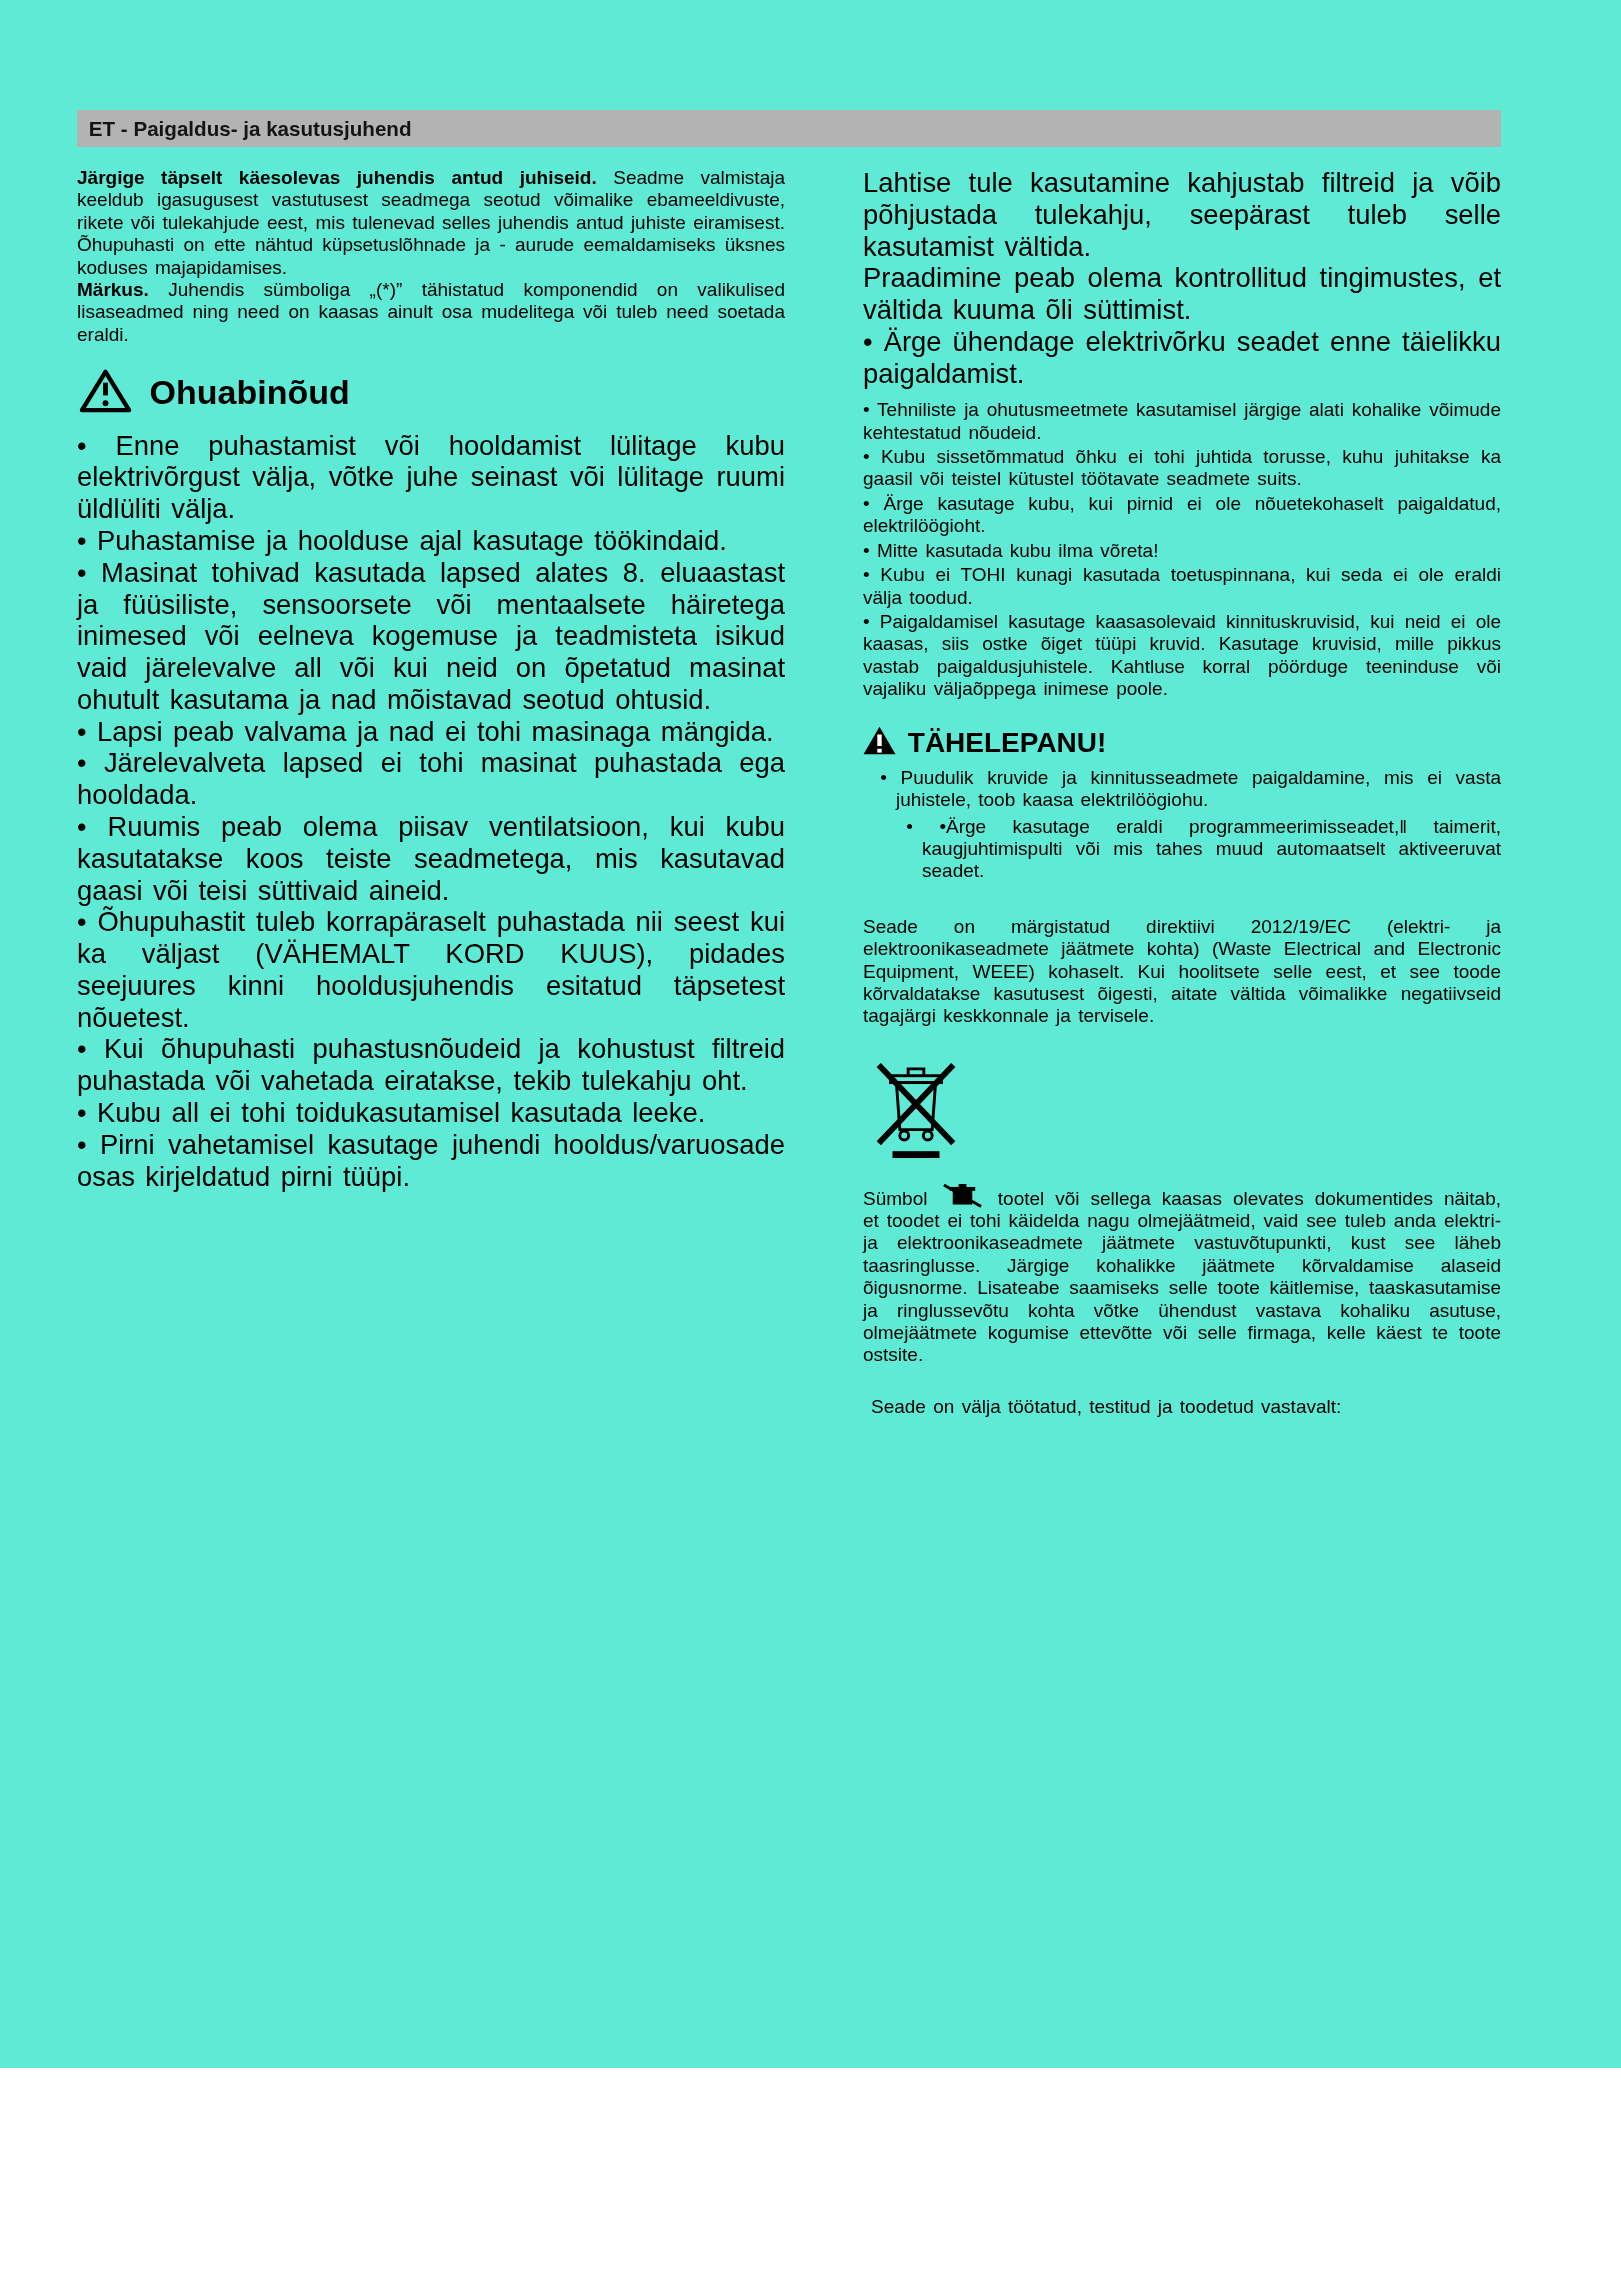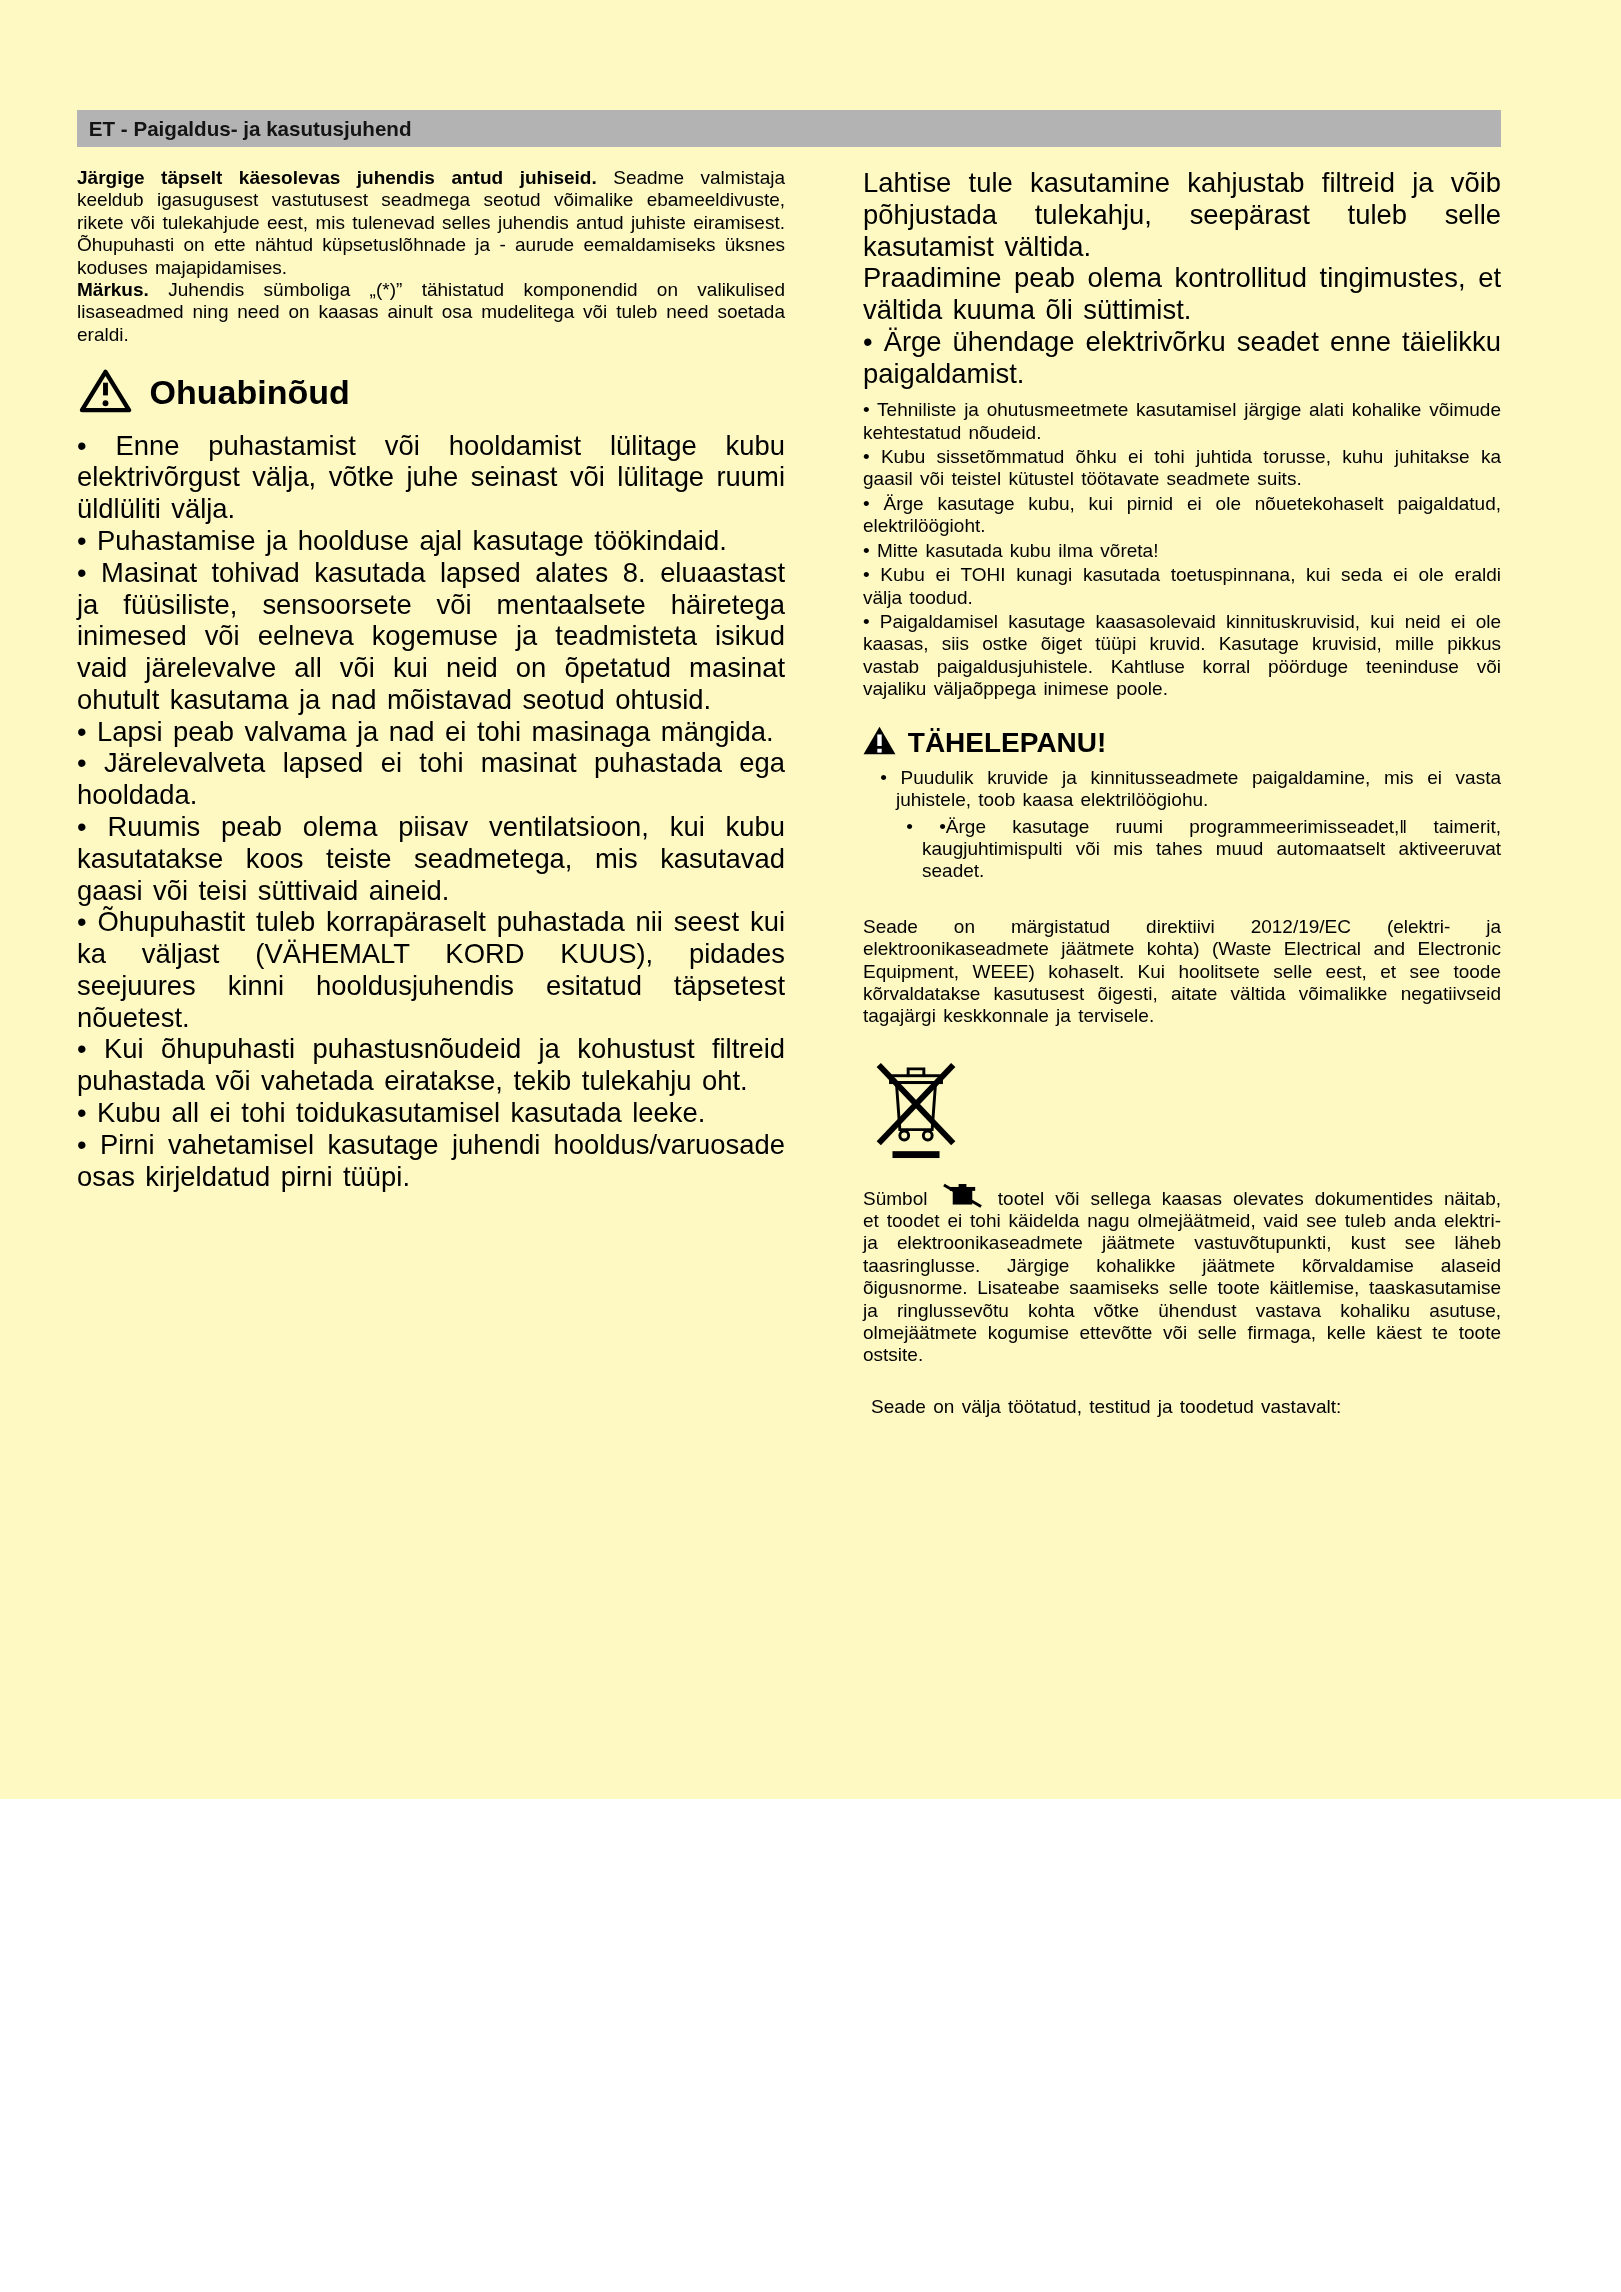--- a/index.html
+++ b/index.html
@@ -1,20 +1,20 @@
 <!DOCTYPE html>
 <html><head>
 <meta charset="utf-8">
 <style>
   html, body { margin: 0; padding: 0; background: #ffffff; }
   .page {
     position: relative;
     width: 1621px;
-    height: 1799px;
-    background: #fef9c3;
+    height: 2068px;
+    background: #5eead4;
     color: #000000;
     font-family: "Liberation Sans", "DejaVu Sans", sans-serif;
     overflow: hidden;
     margin: 0 auto;
   }
   .header-bar {
     position: absolute;
     left: 77px;
     top: 110px;
     width: 1424px;
@@ -163,21 +163,21 @@
           <svg width="33" height="29" viewBox="0 0 60 52" aria-hidden="true">
             <path d="M30 1 L59 51 H1 Z" fill="#000"></path>
             <rect x="26" y="15" width="8" height="21" fill="#fff"></rect>
             <rect x="26" y="41" width="8" height="7" fill="#fff"></rect>
           </svg>
         </span>
         <span class="attention-heading-text">TÄHELEPANU!</span>
       </div>
 
       <p class="small att1">•   Puudulik kruvide ja kinnitusseadmete paigaldamine, mis ei vasta juhistele, toob kaasa elektrilöögiohu.</p>
-      <p class="small att2">•   •Ärge kasutage ruumi programmeerimisseadet,‖ taimerit, kaugjuhtimispulti või mis tahes muud automaatselt aktiveeruvat seadet.</p>
+      <p class="small att2">•   •Ärge kasutage eraldi programmeerimisseadet,‖ taimerit, kaugjuhtimispulti või mis tahes muud automaatselt aktiveeruvat seadet.</p>
 
       <p class="small weee-para">Seade on märgistatud direktiivi 2012/19/EC (elektri- ja elektroonikaseadmete jäätmete kohta) (Waste Electrical and Electronic Equipment, WEEE) kohaselt. Kui hoolitsete selle eest, et see toode kõrvaldatakse kasutusest õigesti, aitate vältida võimalikke negatiivseid tagajärgi keskkonnale ja tervisele.</p>
 
       <div class="weee-icon">
         <svg width="98" height="116" viewBox="0 0 100 118" aria-hidden="true">
           <g fill="none" stroke="#000" stroke-width="3">
             <path d="M30 30 H70 L66.5 78 H33.5 Z"></path>
             <rect x="24" y="23" width="52" height="7"></rect>
             <path d="M42 23 V16 H58 V23"></path>
             <circle cx="38" cy="84" r="4.5"></circle>

